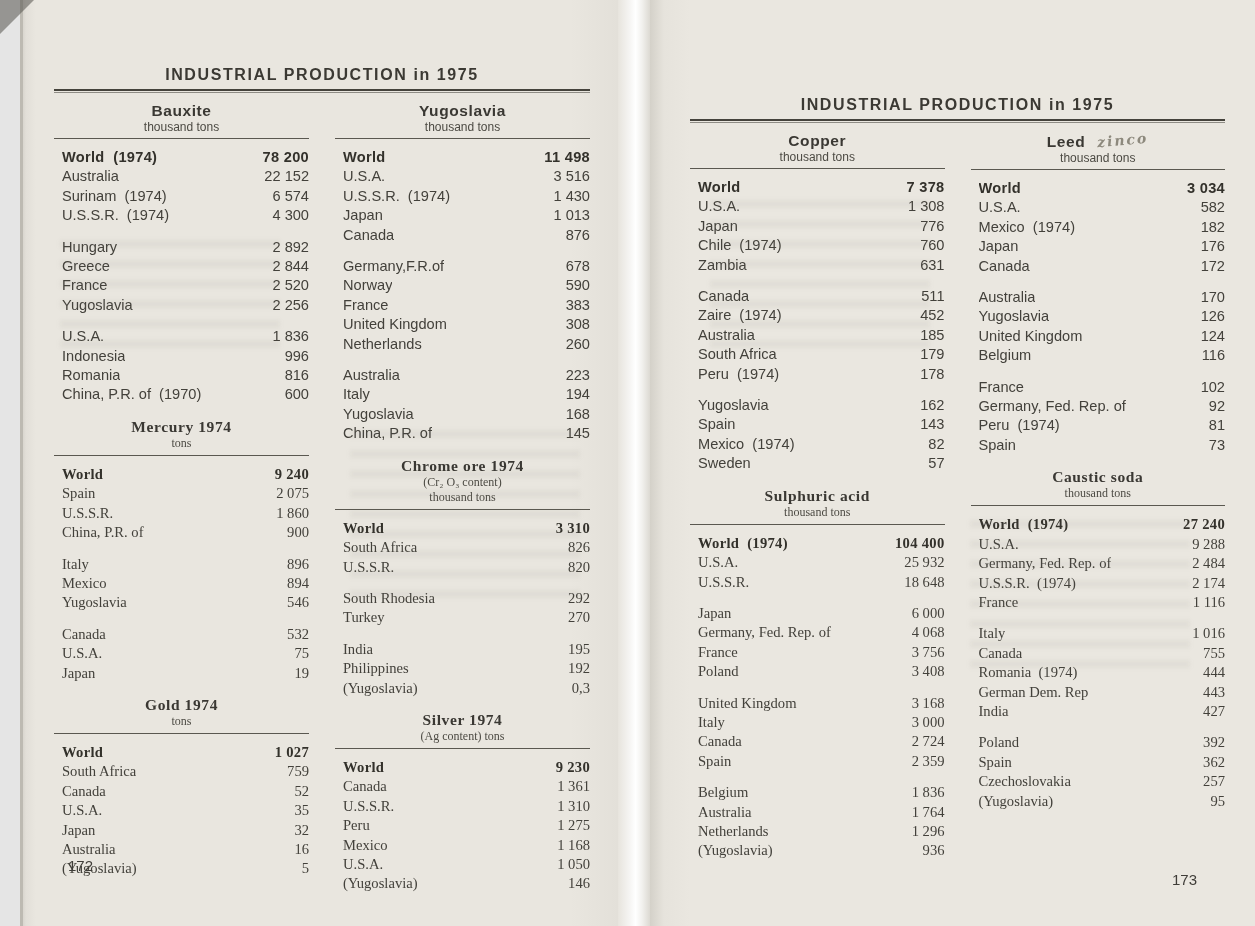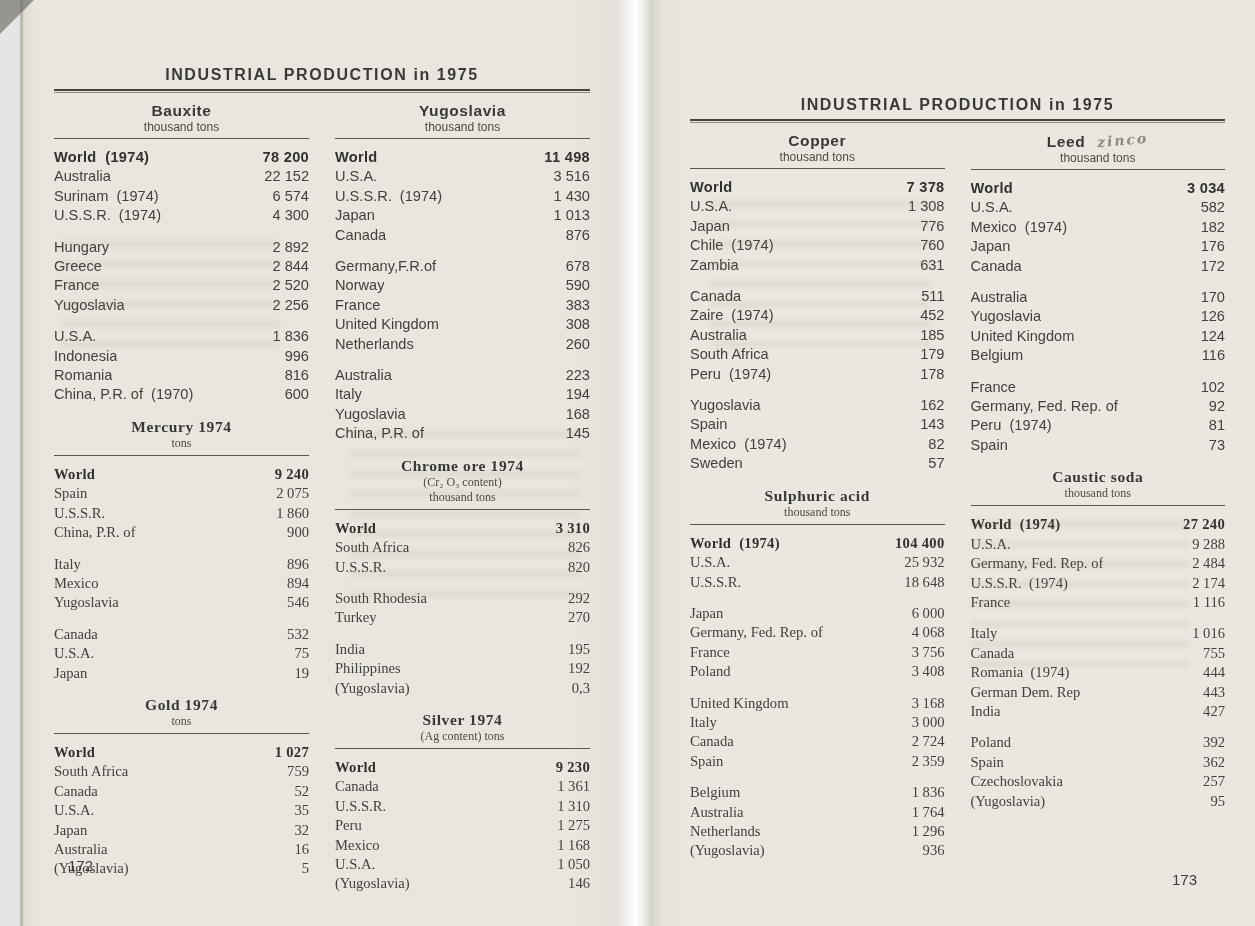--- a/index.html
+++ b/index.html
@@ -27,21 +27,21 @@
   .cols{display:flex;gap:26px;margin-top:9px;}
   .col{flex:1;min-width:0;}
 
   .section{margin-top:0;}
   .section + .section{margin-top:13px;font-family:Liberation Serif, serif;}
   .sec-head{text-align:center;}
   .sec-name{font-weight:bold;font-size:15.5px;letter-spacing:.6px;color:#3a3833;white-space:nowrap;}
   .sec-sub{font-size:12px;color:#4c4a43;margin-top:0;}
   .sec-rule{border-bottom:1.5px solid #5a5850;margin-top:4px;}
   .rows{margin-top:9px;}
-  .group{margin-bottom:12px;}
+  .group{margin-bottom:12px;margin-left:8px;}
   .row{display:flex;justify-content:space-between;align-items:baseline;
     line-height:19.4px;font-size:14.6px;color:#43413b;}
   .row .lbl{white-space:pre;overflow:hidden;}
   .row .val{white-space:pre;padding-left:8px;}
   .row.bold .lbl,.row.bold .val{font-weight:bold;color:#33312b;letter-spacing:.3px;}
 
   .annot{display:inline-block;font-family:"DejaVu Serif",serif;font-style:italic;
     font-size:14px;color:#8d897d;margin-left:12px;transform:rotate(-5deg);letter-spacing:2px;vertical-align:2px;}
 
   .page-num{position:absolute;font-size:15px;color:#3f3d38;}

